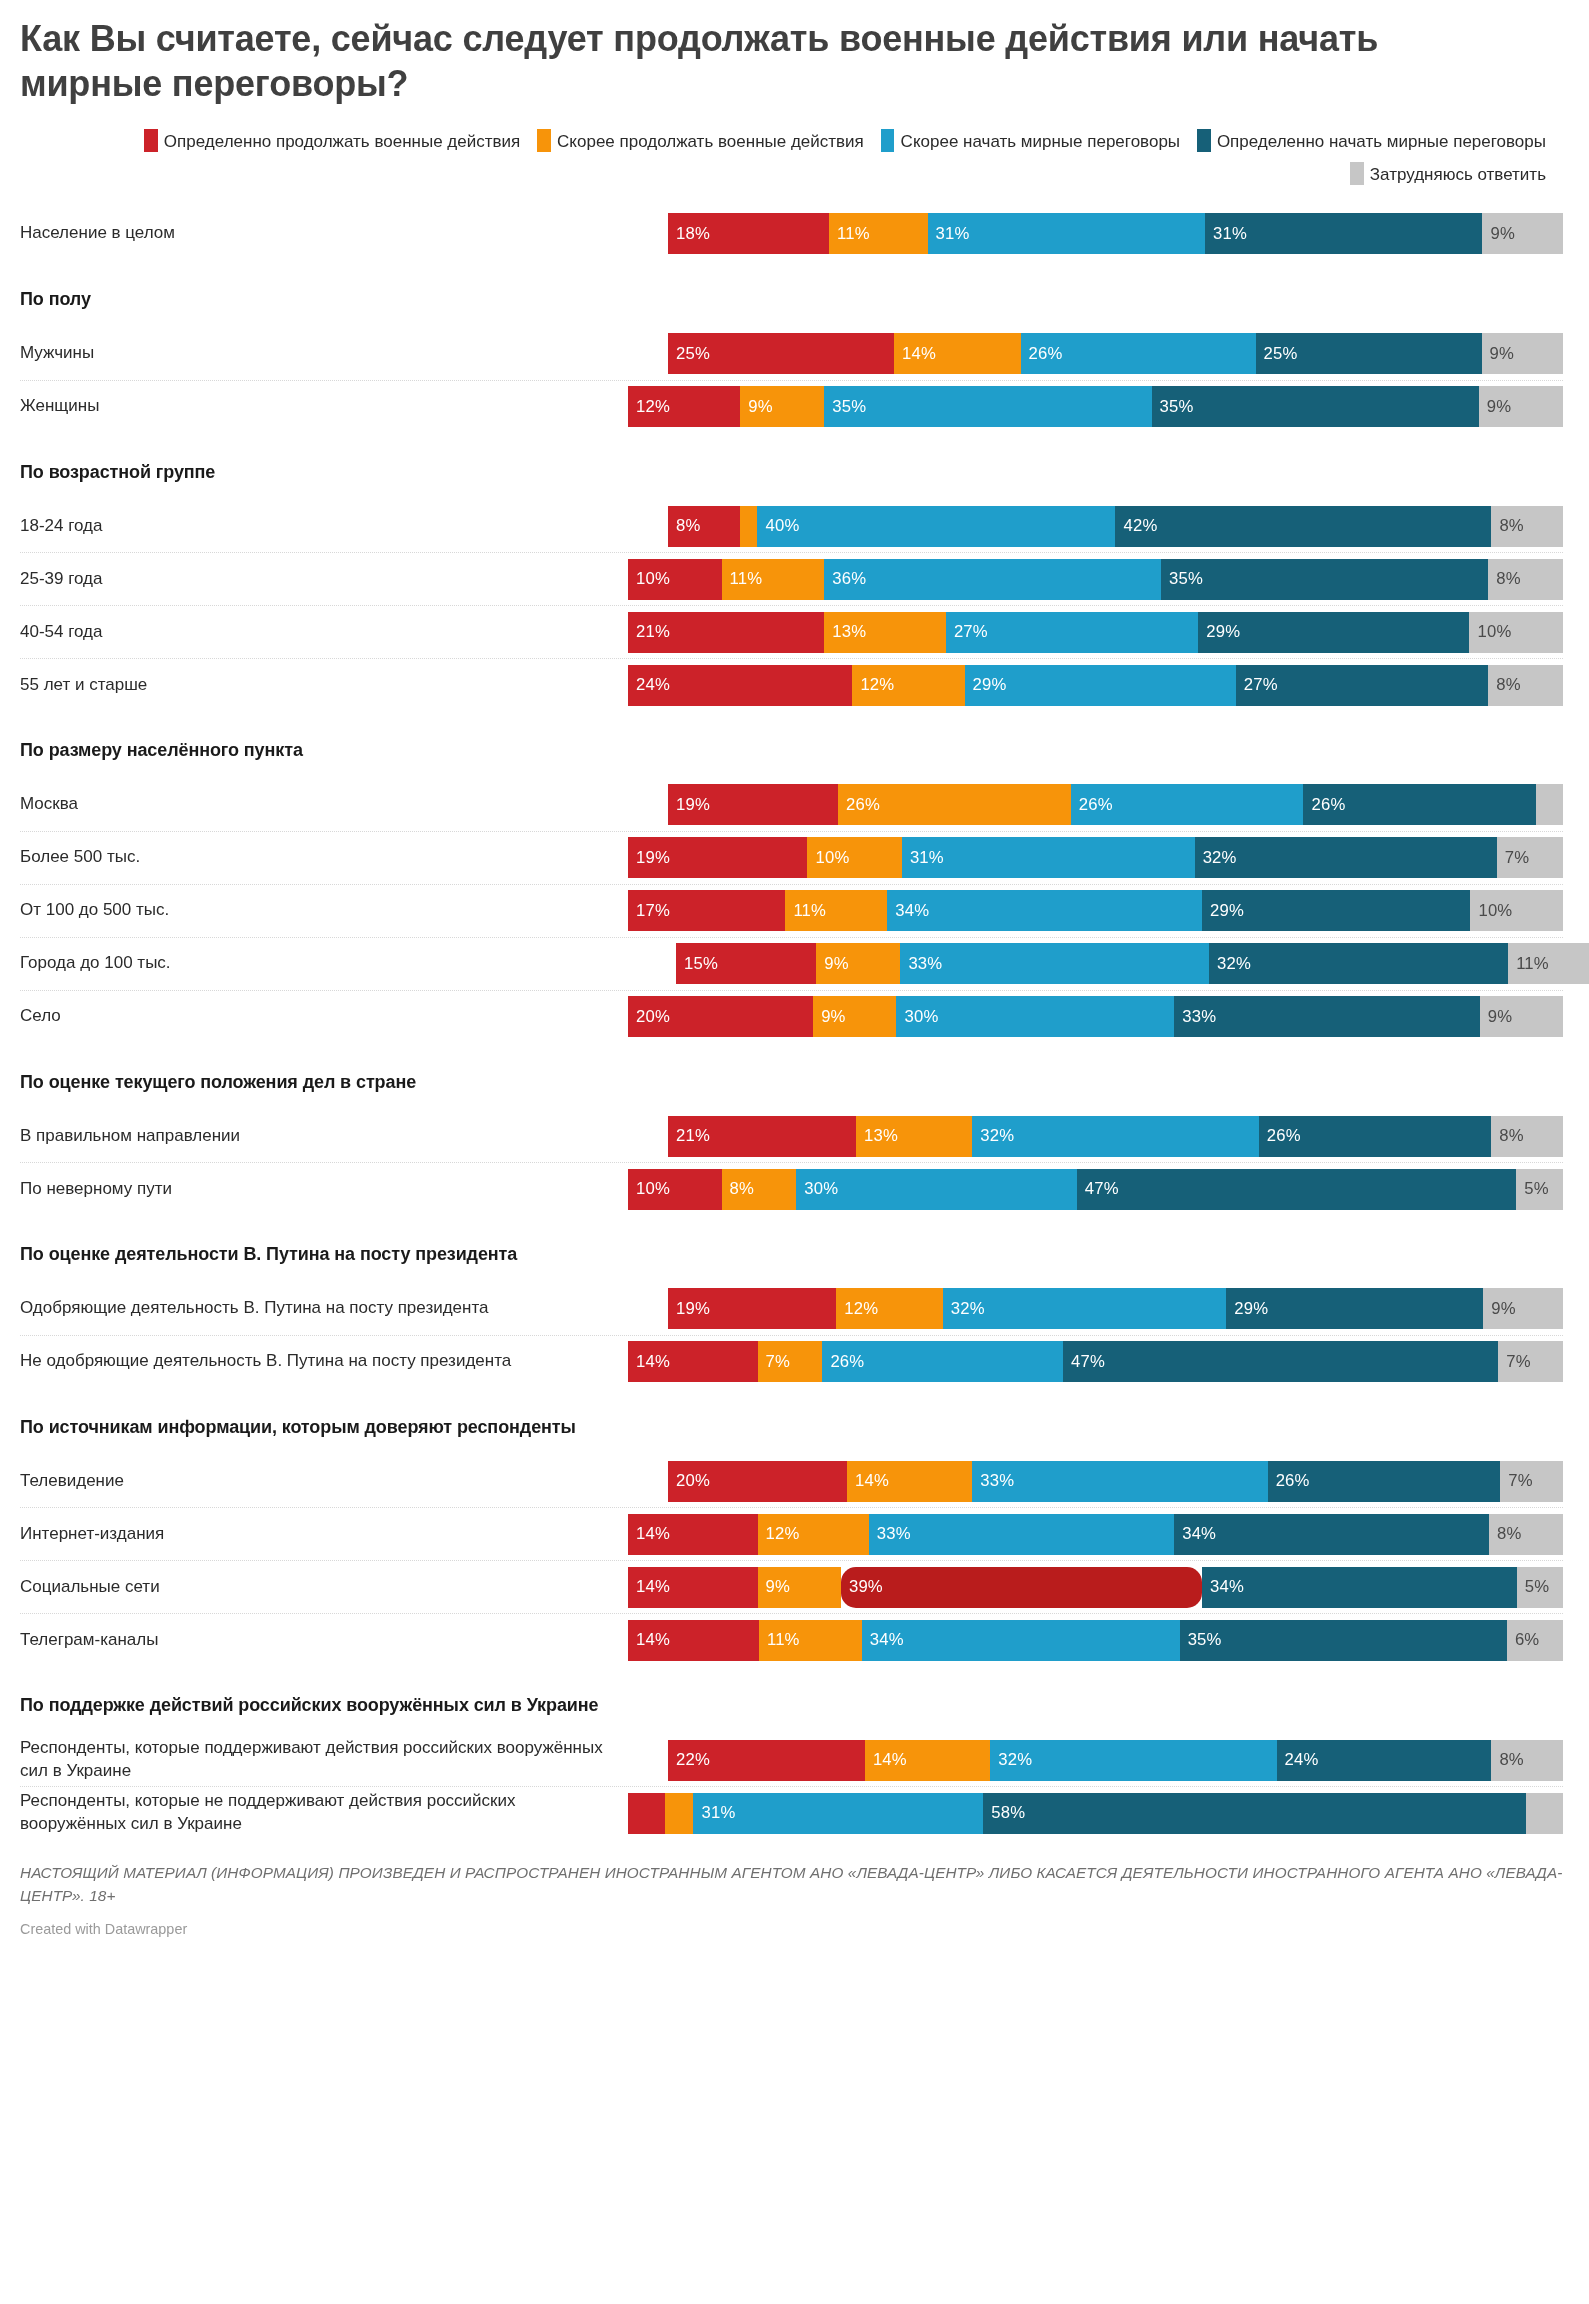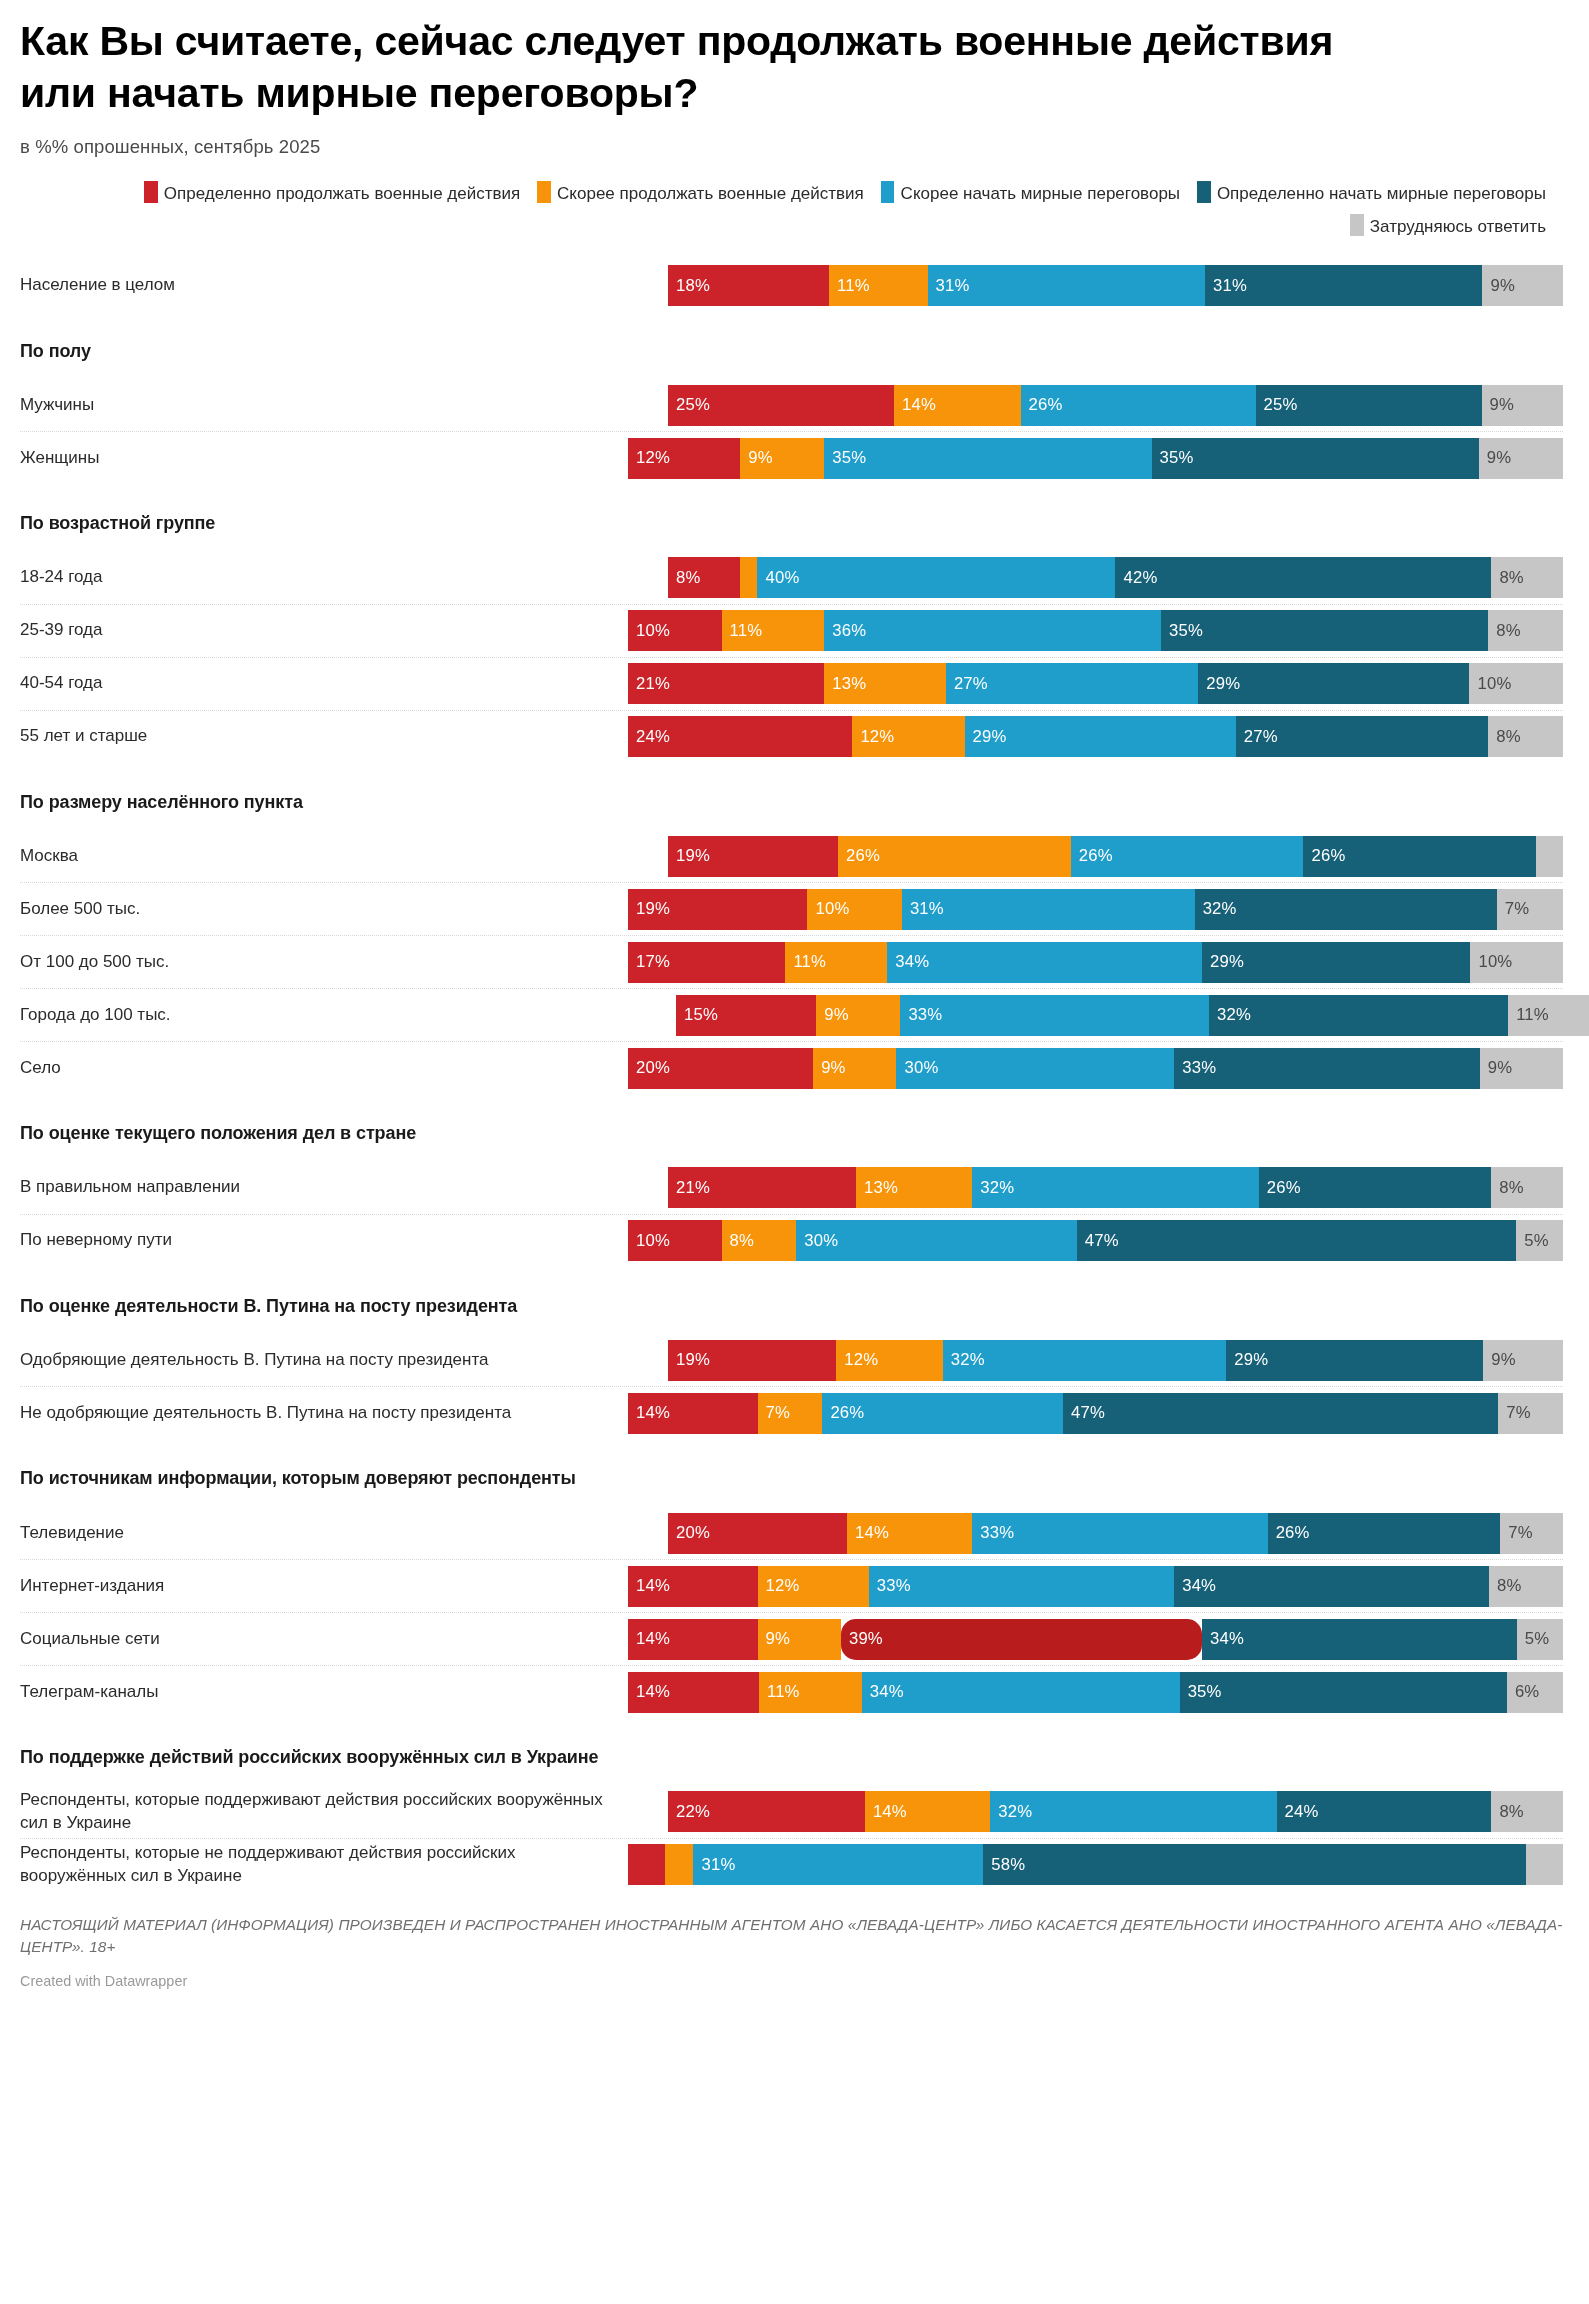--- a/index.html
+++ b/index.html
@@ -18,25 +18,25 @@
   .page {
     position: relative;
     width: 1590px;
     height: 2304px;
     box-sizing: border-box;
     padding: 0 27px 0 20px;
   }
 
   
   .chart-title {
-    font-size: 41px;
+    font-size: 36px;
     font-weight: bold;
     line-height: 1.26;
     letter-spacing: -0.2px;
-    color: #000000;
+    color: #404040;
     margin: 0;
     padding-top: 16px;
     max-width: 1386px;
   }
   .chart-subtitle {
     font-size: 18.5px;
     color: #4a4a4a;
     margin: 0;
     padding-top: 17px;
     letter-spacing: 0.1px;
@@ -143,21 +143,20 @@
     color: #9a9a9a;
     padding-top: 14.4px;
   }
 </style>
 </head>
 <body>
 
 <div class="page">
 
   <h1 class="chart-title">Как Вы считаете, сейчас следует продолжать военные действия или начать мирные переговоры?</h1>
-  <p class="chart-subtitle">в %% опрошенных, сентябрь 2025</p>
 
   <div class="legend" id="legend"><span class="legend-item"><span class="legend-swatch" style="background: rgb(204, 34, 41);"></span><span class="legend-label">Определенно продолжать военные действия</span></span><span class="legend-item"><span class="legend-swatch" style="background: rgb(247, 148, 10);"></span><span class="legend-label">Скорее продолжать военные действия</span></span><span class="legend-item"><span class="legend-swatch" style="background: rgb(31, 158, 203);"></span><span class="legend-label">Скорее начать мирные переговоры</span></span><span class="legend-item wrapit"><span class="legend-swatch" style="background: rgb(22, 96, 120);"></span><span class="legend-label">Определенно начать мирные переговоры</span></span><span class="legend-item"><span class="legend-swatch" style="background: rgb(198, 198, 198);"></span><span class="legend-label">Затрудняюсь ответить</span></span></div>
 
   <div class="rows" id="rows">
       <div class="row no-rule">
         <div class="row-label">Население в целом</div>
         <div class="bar-wrap">
           <div class="seg" style="flex: 0 0 18%; background: rgb(204, 34, 41);">
             <span>18%</span>
           </div>

